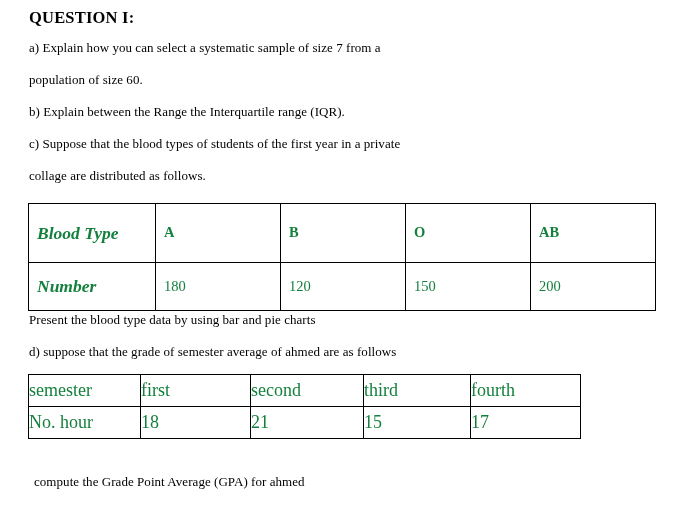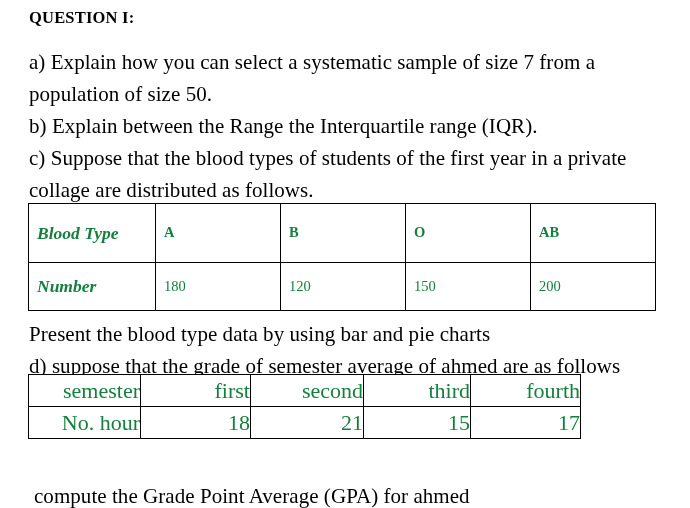--- a/index.html
+++ b/index.html
@@ -28,25 +28,24 @@
     left: 29px;
     top: 8px;
     font-size: 16.5px;
     font-weight: bold;
     letter-spacing: 0.2px;
     white-space: nowrap;
   }
   .para {
     position: absolute;
     left: 29px;
-    font-size: 21px;
+    font-size: 13px;
     font-weight: normal;
     white-space: nowrap;
     letter-spacing: 0.05px;
-    margin-top: 10px;
   }
   .p-a1  { top: 40px; }
   .p-a2  { top: 72px; }
   .p-b   { top: 104px; }
   .p-c1  { top: 136px; }
   .p-c2  { top: 168px; }
   .p-present { top: 312px; }
   .p-d   { top: 344px; font-family: Liberation Serif, serif; }
   .p-compute { left: 34px; top: 474px; }
 
@@ -105,40 +104,39 @@
   #blood-table .row-head td.typecell { vertical-align: middle; }
 
   
   #semester-table {
     left: 28px;
     top: 374px;
     width: 552px;
   }
   #semester-table td {
     height: 31px;
-    font-size: 22px;
+    font-size: 18px;
     padding-left: 0;
-    text-align: right;
   }
   .c2-w0 { width: 112px; }
   .c2-w1 { width: 110px; }
   .c2-w2 { width: 113px; }
   .c2-w3 { width: 107px; }
   .c2-w4 { width: 110px; }
 </style>
 </head>
 <body>
 
 <div class="page">
 
   <div class="doc-title">QUESTION I:</div>
 
   <div class="para p-a1">a) Explain how you can select a systematic sample of size 7 from a</div>
 
-  <div class="para p-a2">population of size 50.</div>
+  <div class="para p-a2">population of size 60.</div>
 
   <div class="para p-b">b) Explain between the Range the Interquartile range (IQR).</div>
 
   <div class="para p-c1">c) Suppose that the blood types of students of the first year in a private</div>
 
   <div class="para p-c2">collage are  distributed as follows.</div>
 
   <table class="tbl" id="blood-table">
     <colgroup>
       <col class="c1-w0">

